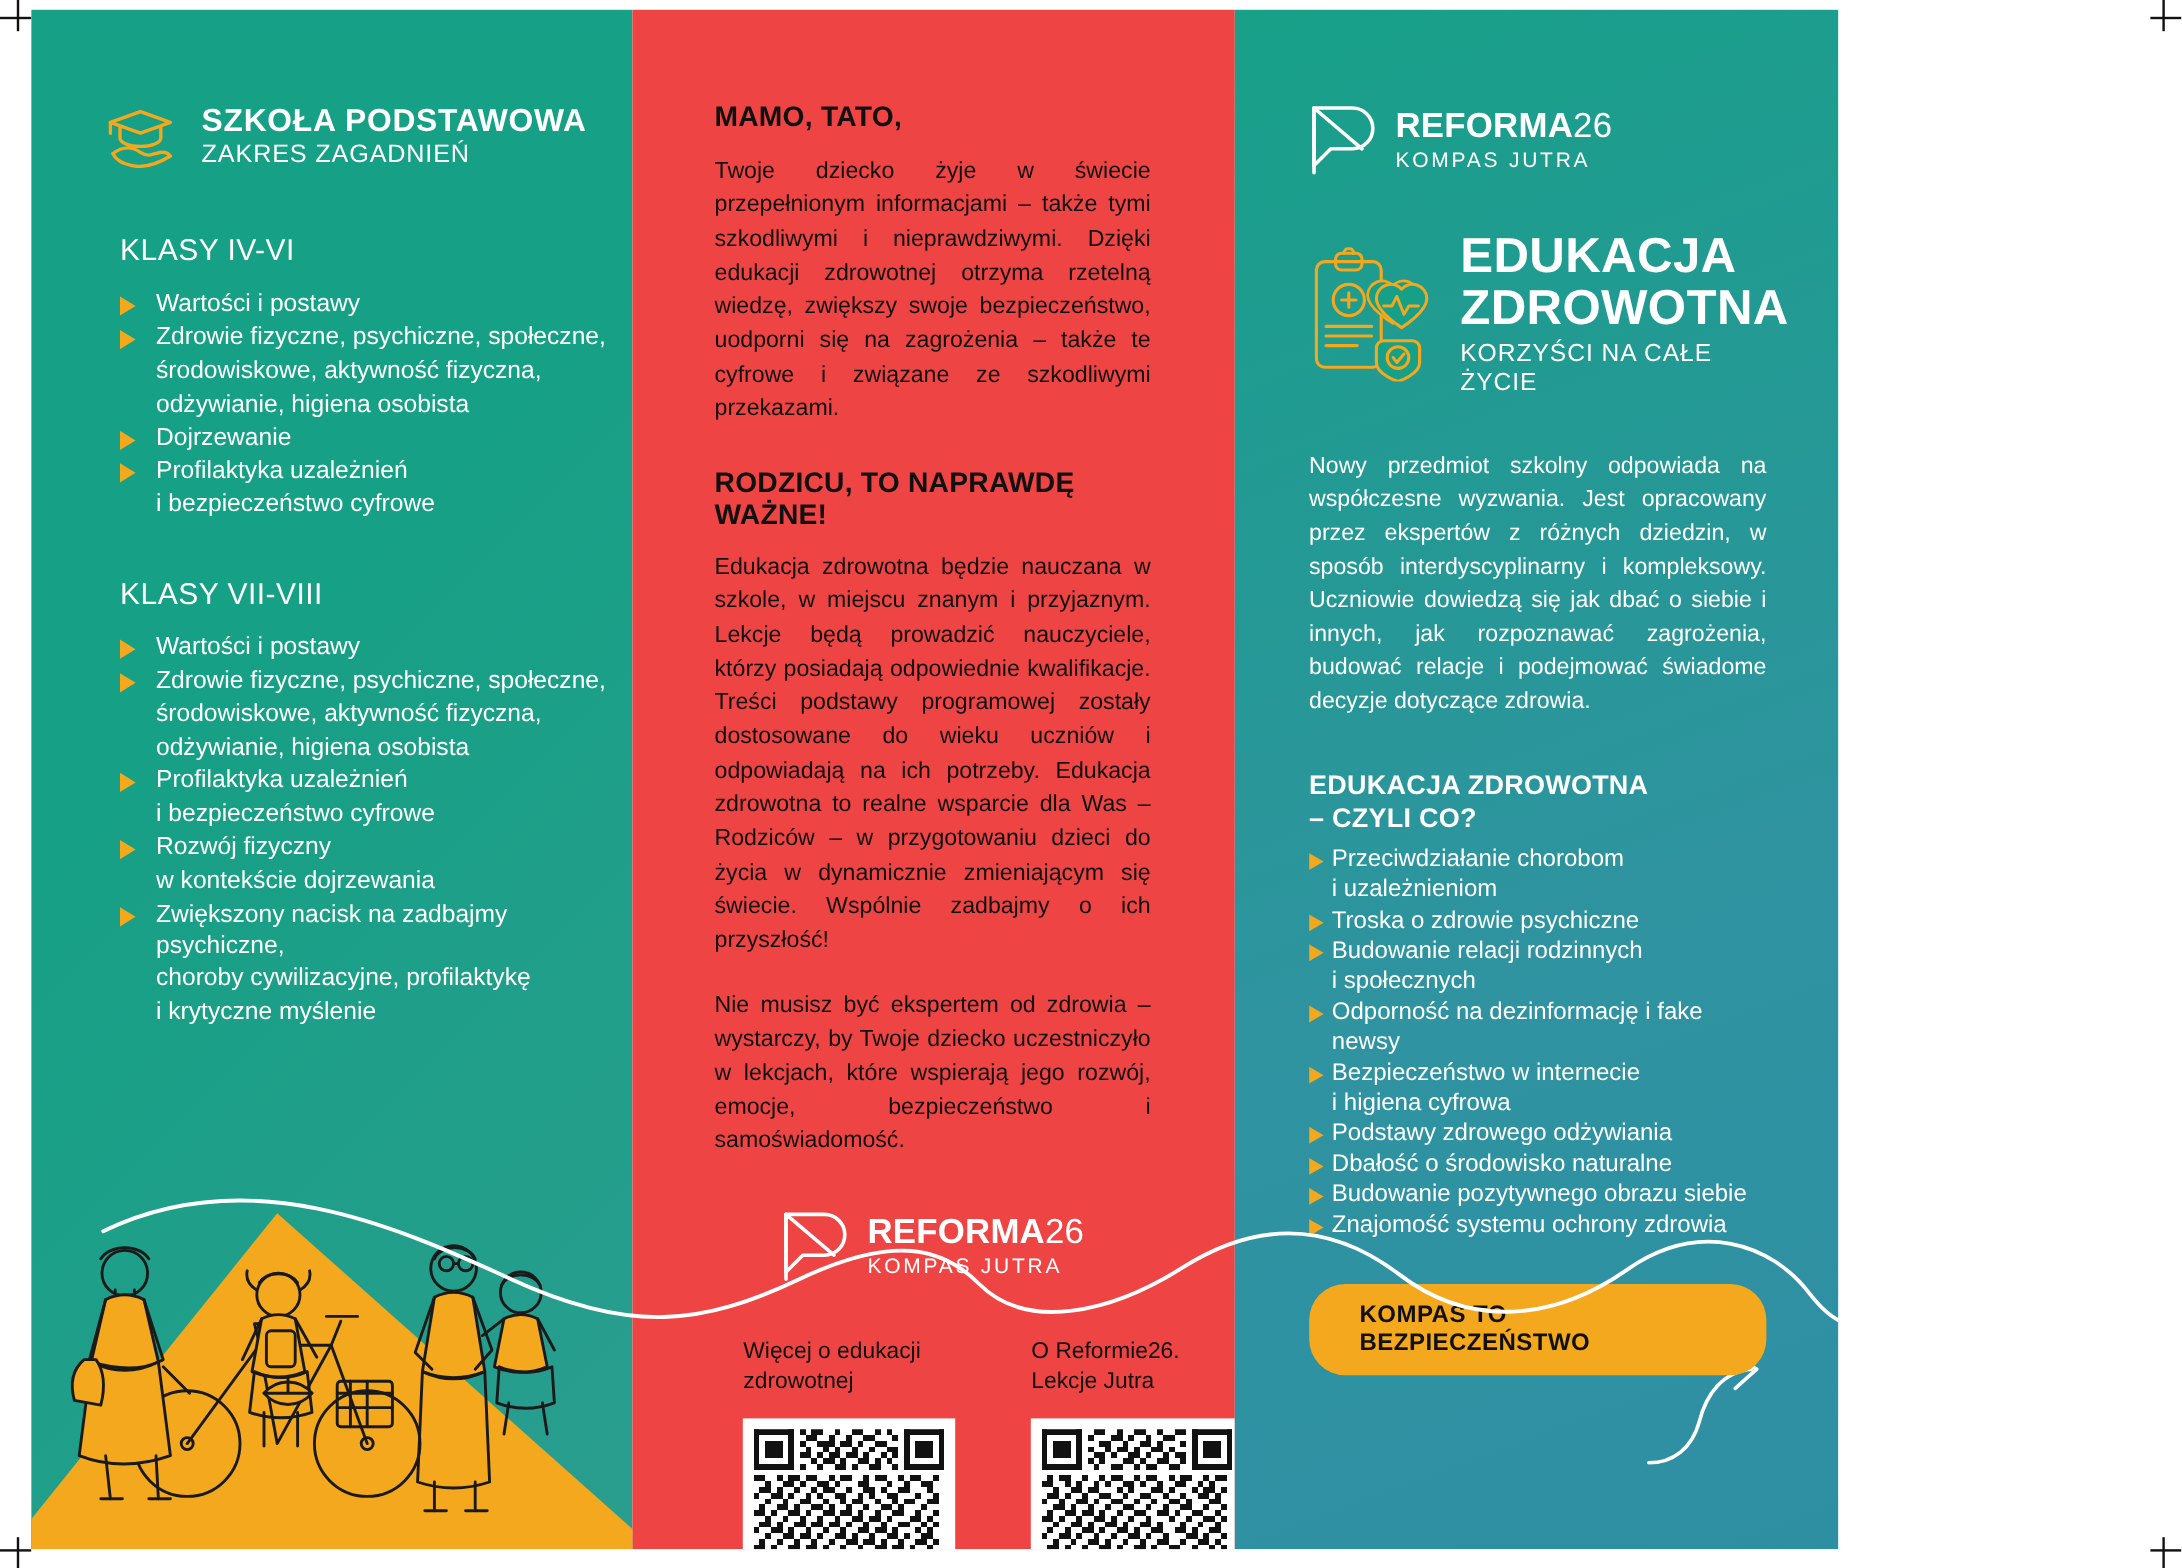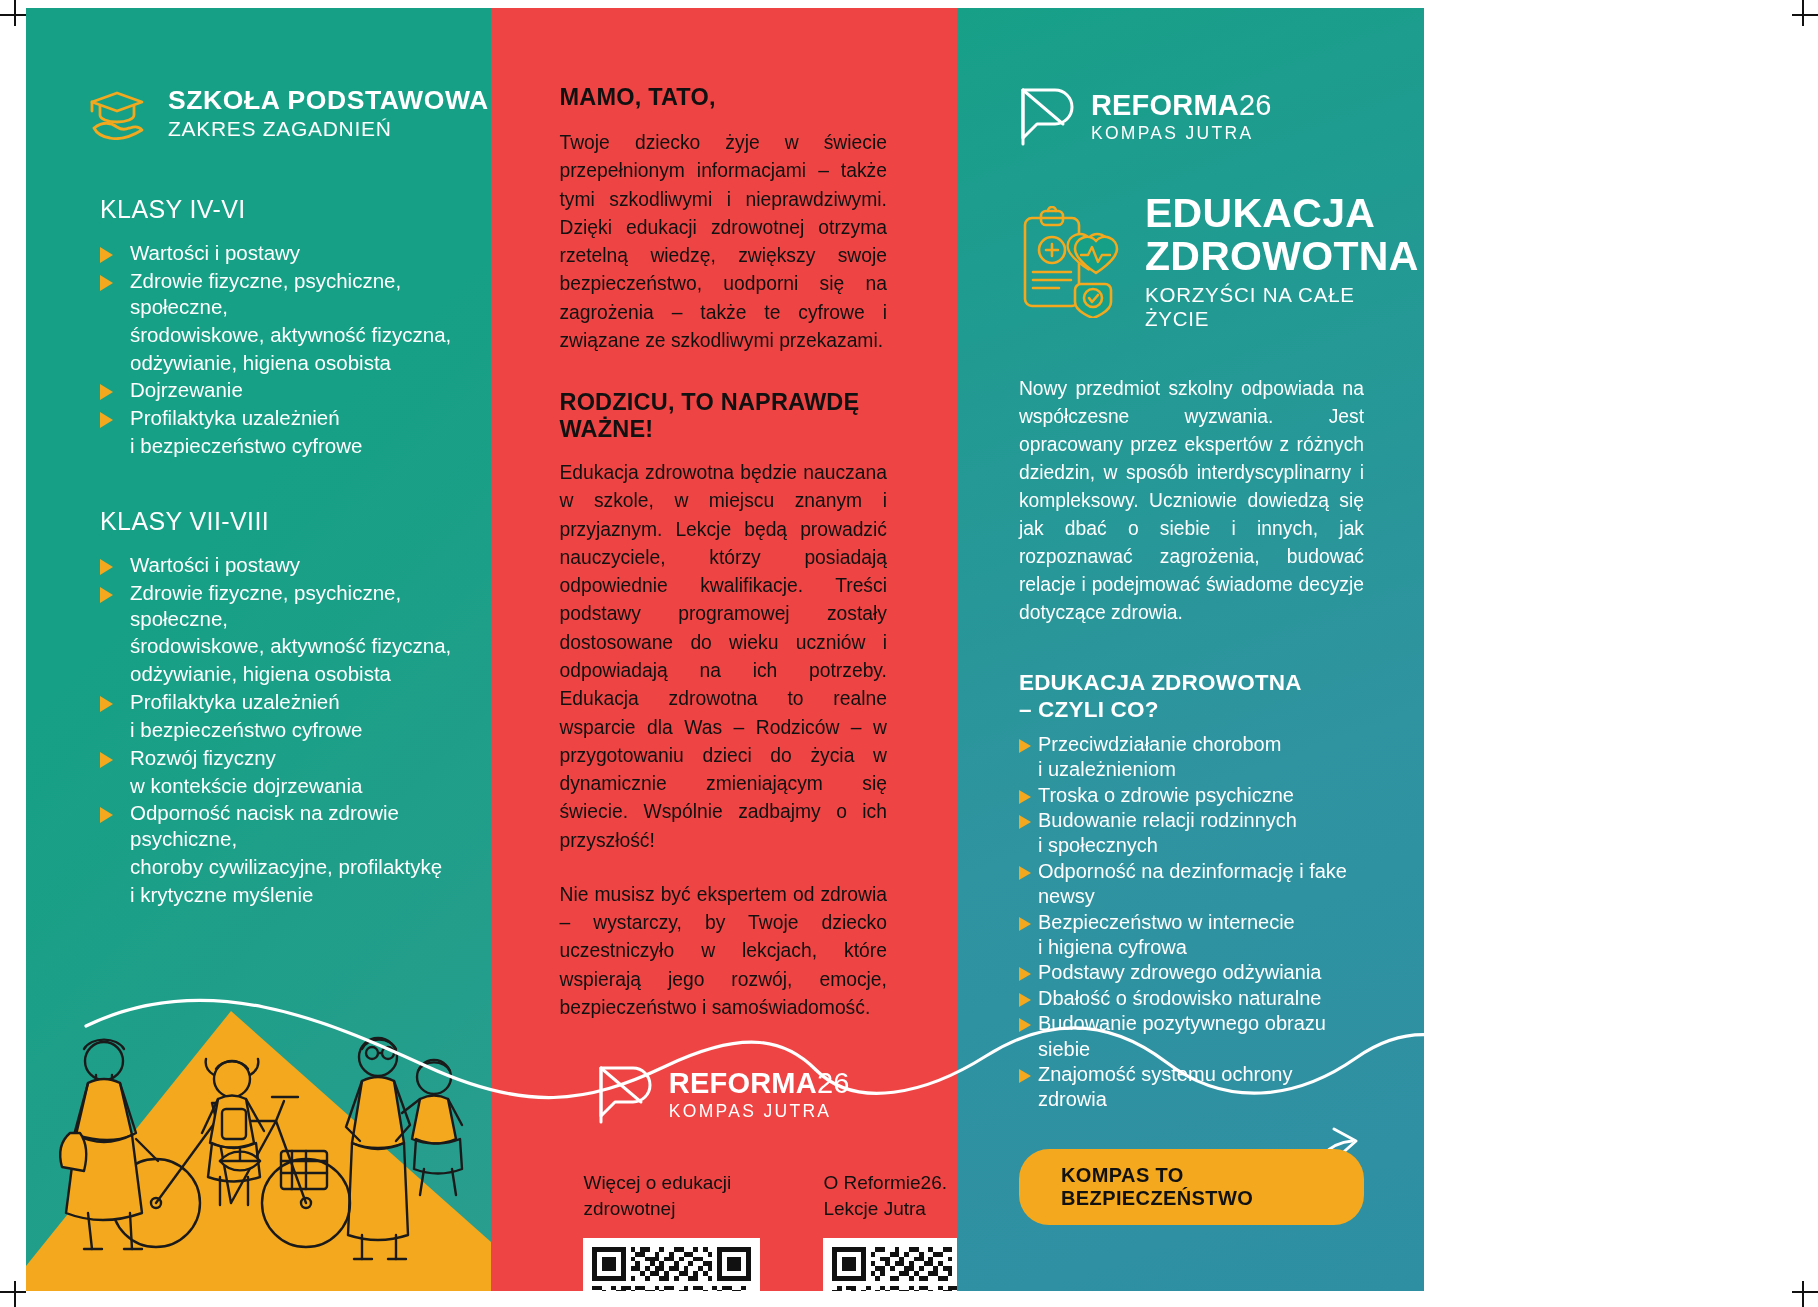--- a/index.html
+++ b/index.html
@@ -4,21 +4,21 @@
 <style>
   html,body{margin:0;padding:0;background:#ffffff;}
   body{width:1818px;height:1307px;font-family:"Liberation Sans",sans-serif;-webkit-font-smoothing:antialiased;}
   .page{position:relative;width:1818px;height:1307px;overflow:hidden;background:#fff;}
 
   
   .cmark{position:absolute;background:#111;}
   .cm-v{width:2px;height:26px;}
   .cm-h{height:2px;width:26px;}
 
-  .sheet{position:absolute;left:26px;top:8px;width:1398px;height:1283px;overflow:hidden;display:flex;}
+  .sheet{position:absolute;left:26px;top:8px;width:1506px;height:1283px;overflow:hidden;display:flex;}
 
   .col{position:relative;height:100%;overflow:hidden;}
   .col-left{width:588px;background:linear-gradient(135deg,#16a085 0%,#16a085 40%,#2a9d8f 100%);}
   .col-mid{width:588px;background:#ef4444;}
   .col-right{width:590px;background:linear-gradient(160deg,#17a088 0%,#2f93a0 60%,#2e8fa3 100%);}
 
   
   .left-inner{position:relative;padding:78px 0 0 62px;z-index:4;}
   .hdr-row{display:flex;align-items:center;gap:22px;}
   .cap-icon{width:58px;height:52px;flex:0 0 auto;}
@@ -173,21 +173,21 @@
         <div class="grp-title second">KLASY VII-VIII</div>
         <ul class="blist">
           <li><span class="tri"></span><span>Wartości i postawy</span></li>
           <li><span class="tri"></span><span>Zdrowie fizyczne, psychiczne, społeczne,</span></li>
           <li class="cont"><span>środowiskowe, aktywność fizyczna,</span></li>
           <li class="cont"><span>odżywianie, higiena osobista</span></li>
           <li><span class="tri"></span><span>Profilaktyka uzależnień</span></li>
           <li class="cont"><span>i bezpieczeństwo cyfrowe</span></li>
           <li><span class="tri"></span><span>Rozwój fizyczny</span></li>
           <li class="cont"><span>w kontekście dojrzewania</span></li>
-          <li><span class="tri"></span><span>Odporność nacisk na zdrowie psychiczne,</span></li>
+          <li><span class="tri"></span><span>Zwiększony nacisk na zadbajmy psychiczne,</span></li>
           <li class="cont"><span>choroby cywilizacyjne, profilaktykę</span></li>
           <li class="cont"><span>i krytyczne myślenie</span></li>
         </ul>
       </div>
     </div>
 
     <div class="col col-mid">
       <div class="mid-inner">
         <div class="mid-h">MAMO, TATO,</div>
         <p class="mid-p">Twoje dziecko żyje w świecie przepełnionym informacjami – także tymi szkodliwymi i nieprawdziwymi. Dzięki edukacji zdrowotnej otrzyma rzetelną wiedzę, zwiększy swoje bezpieczeństwo, uodporni się na zagrożenia – także te cyfrowe i związane ze szkodliwymi przekazami.</p>

